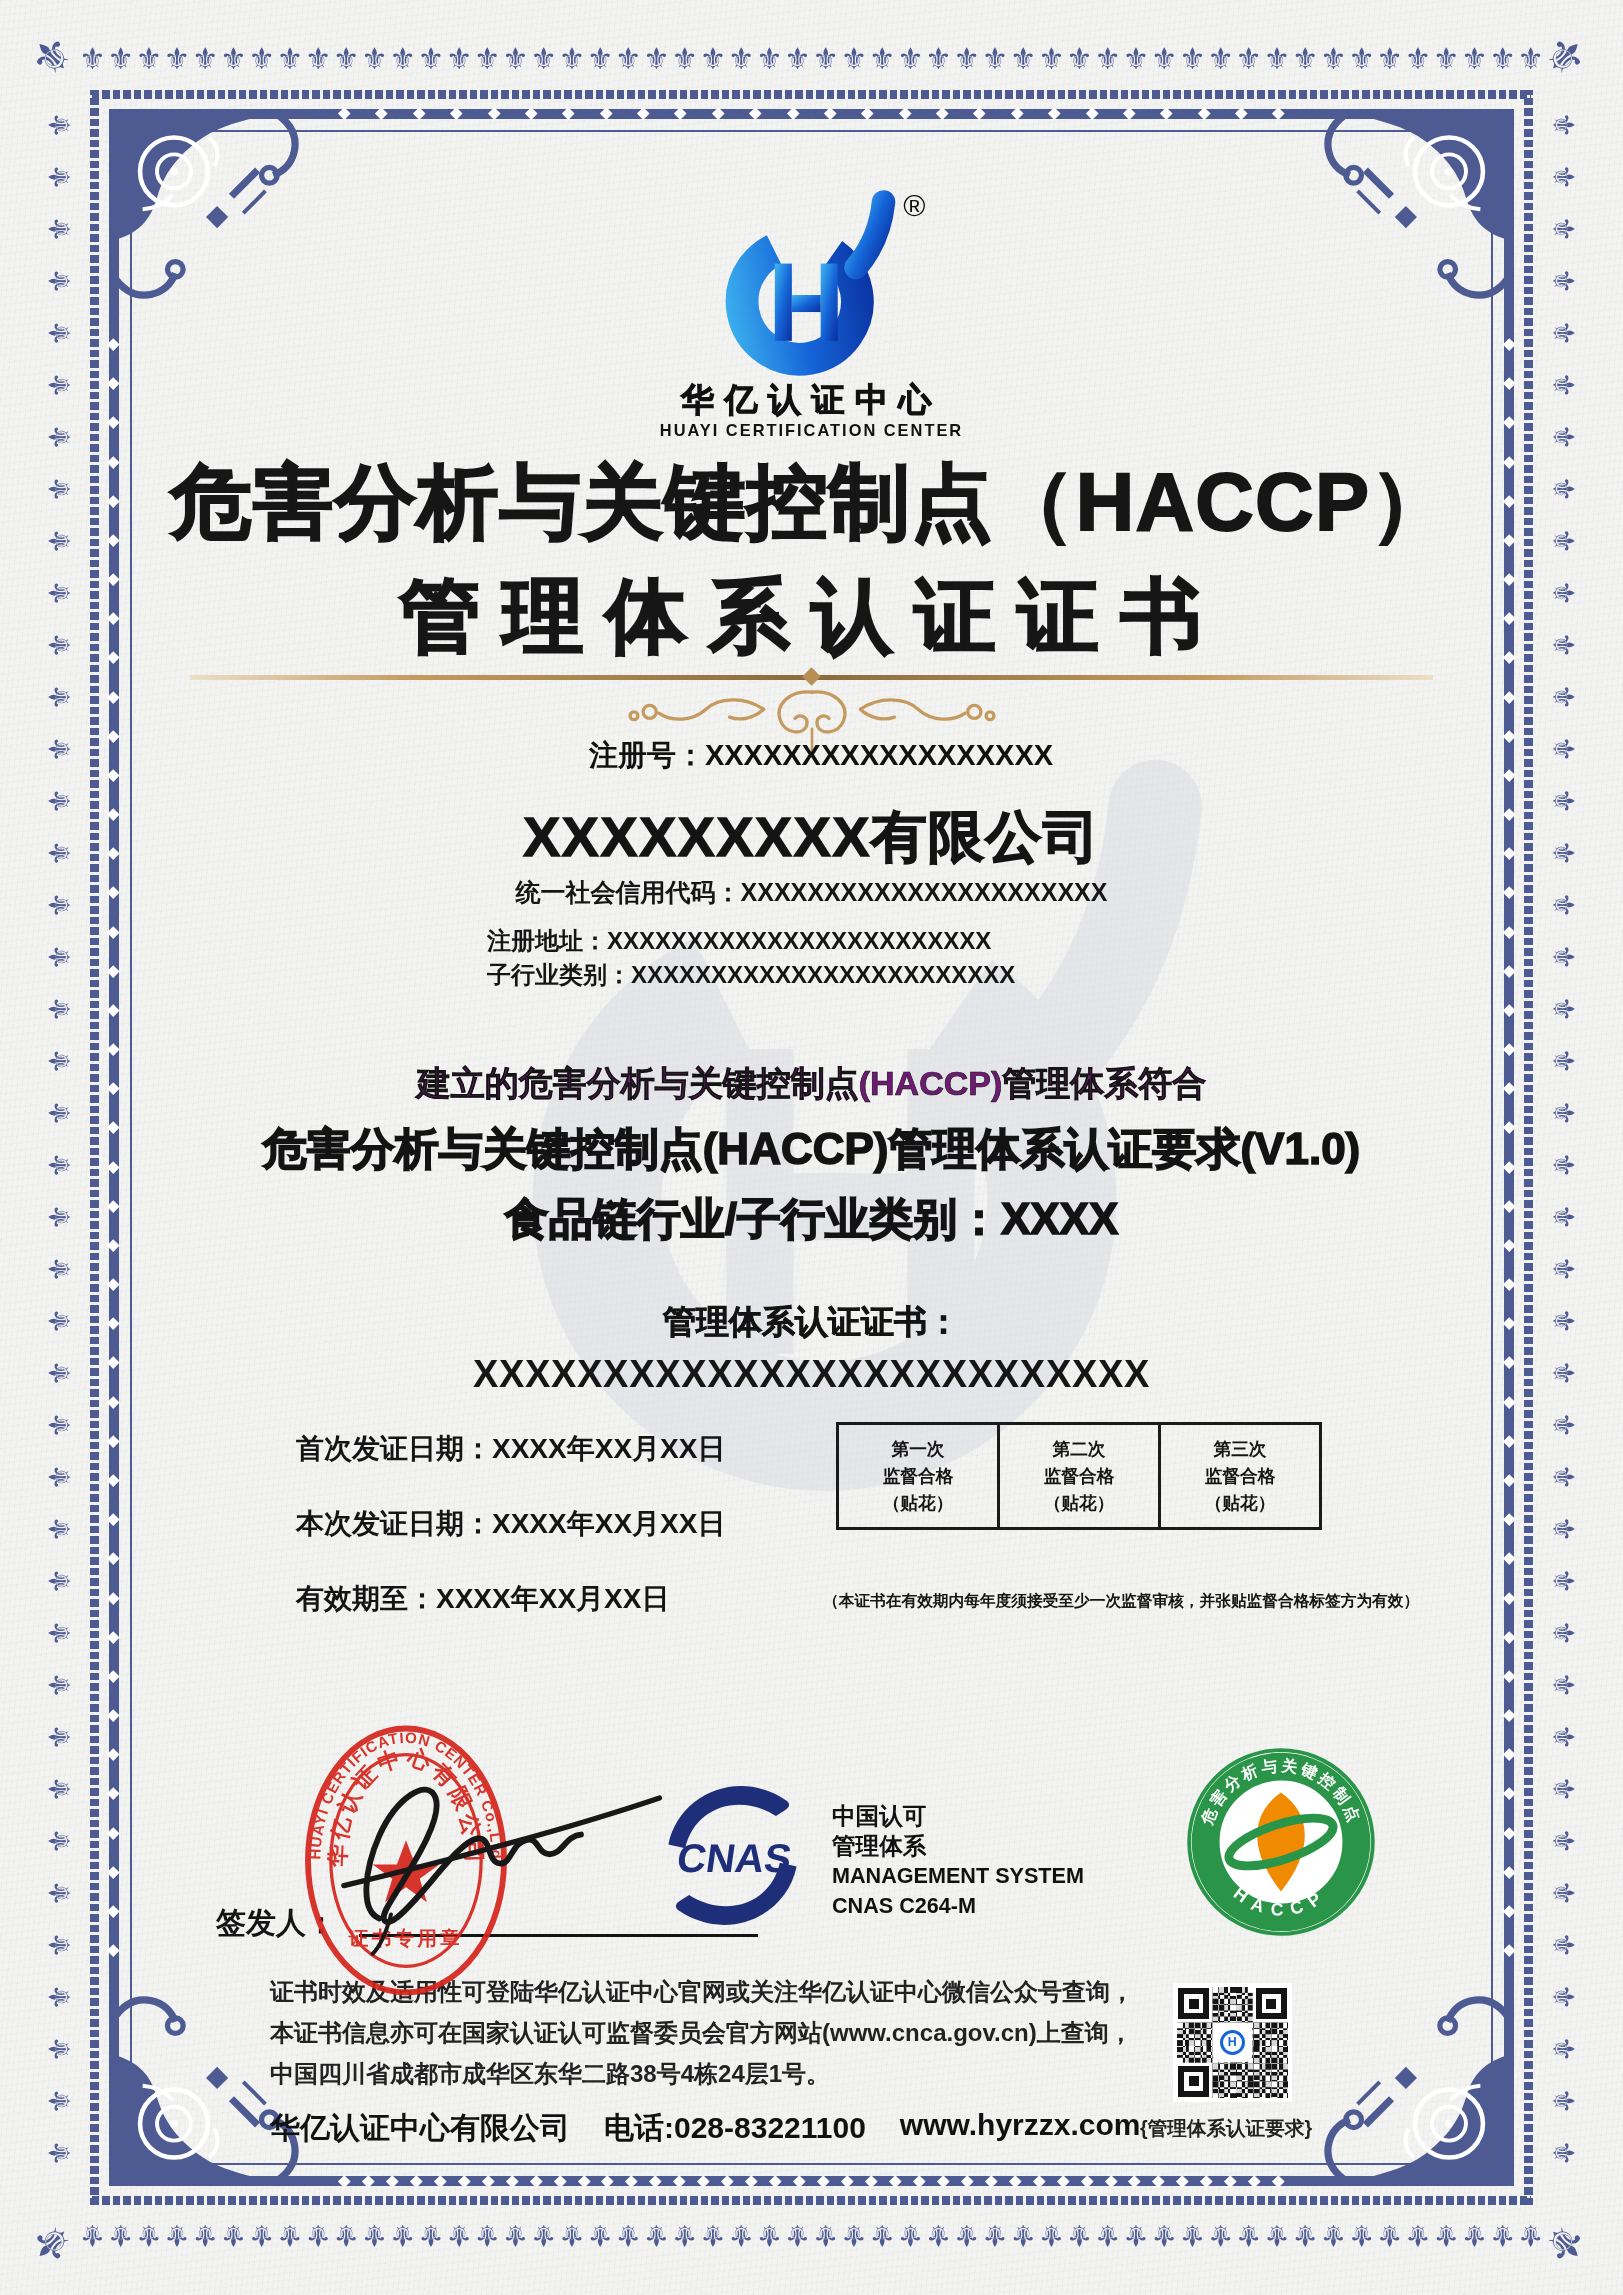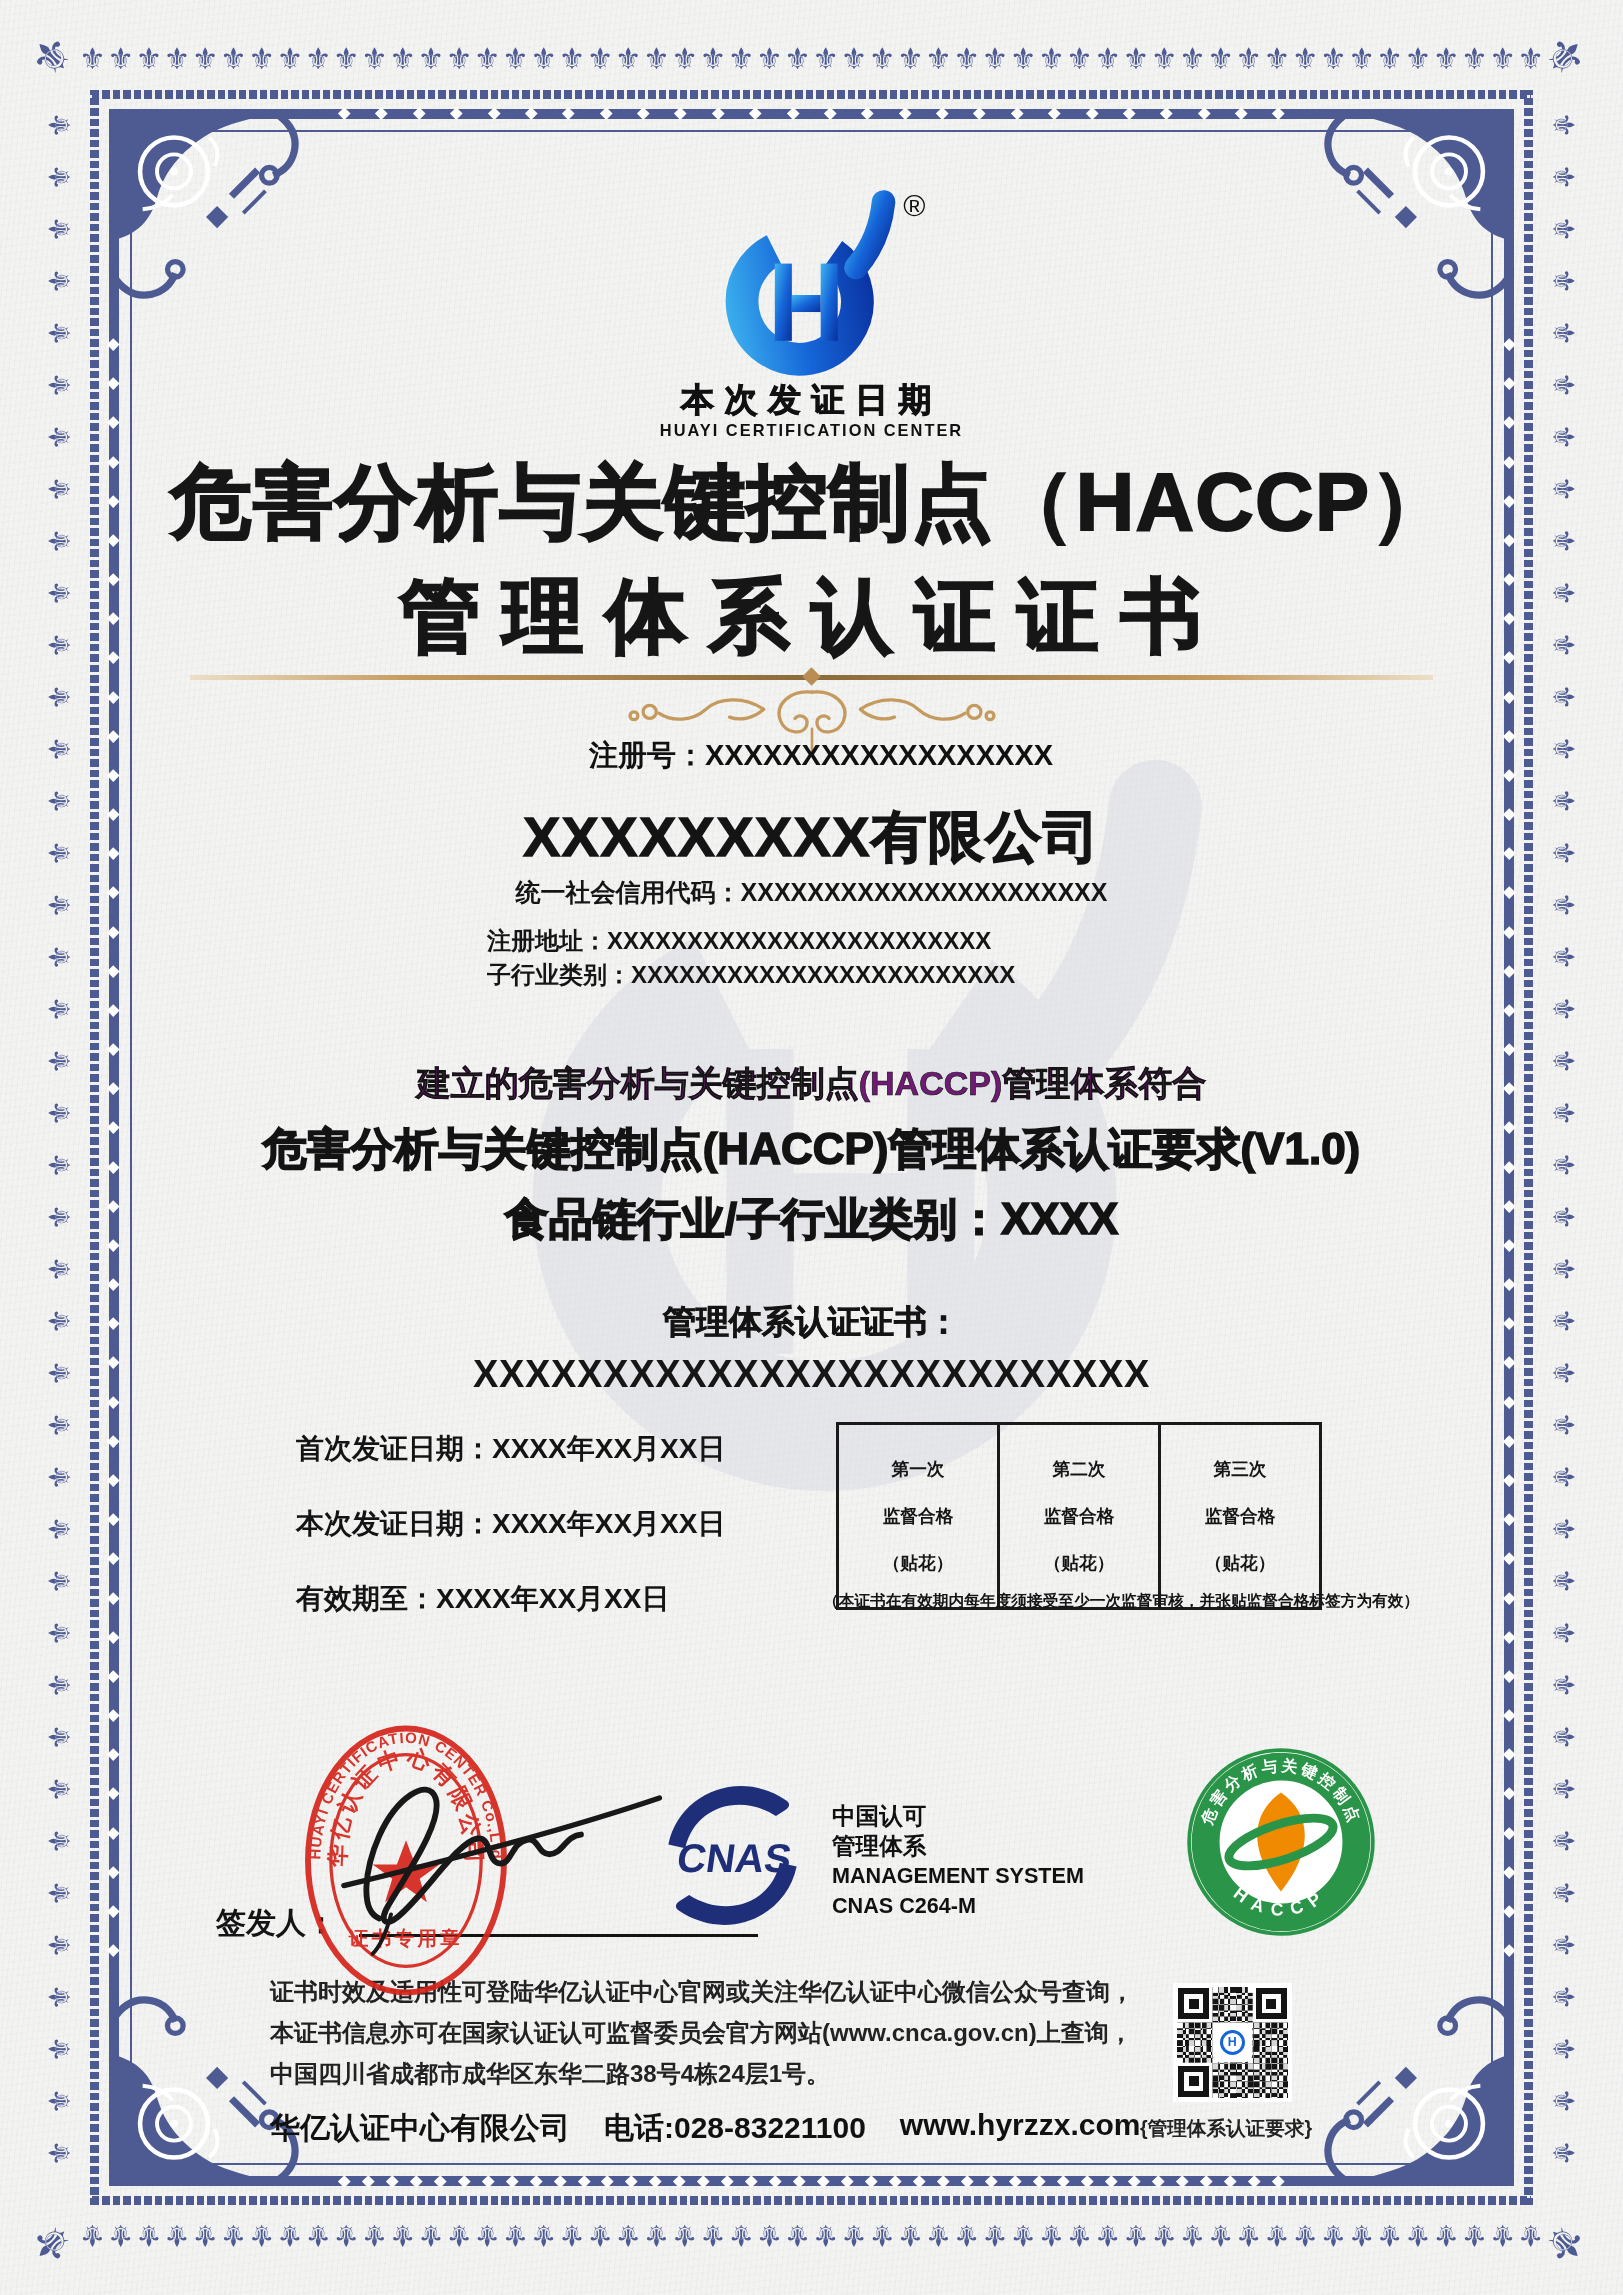--- a/index.html
+++ b/index.html
@@ -385,21 +385,21 @@
           <stop offset="1" stop-color="#0a2f9e"></stop>
       </linearGradient>
     </defs>
     <circle cx="172" cy="178" r="88" fill="none" stroke="url(#lg)" stroke-width="50" stroke-dasharray="458 95" transform="rotate(-55 172 178)"></circle>
     <path d="M258,126 C284,96 296,64 300,26" fill="none" stroke="url(#lg)" stroke-width="36" stroke-linecap="round"></path>
     <rect x="134" y="120" width="26" height="118" fill="url(#lg)"></rect>
       <rect x="204" y="120" width="26" height="118" fill="url(#lg)"></rect>
       <rect x="160" y="168" width="44" height="26" fill="url(#lg)"></rect>
     <text x="330" y="48" font-size="46" fill="#111">®</text>
   </svg>
-  <div class="abs ctr auth-zh z2" style="top:378px;">本次发证日期</div>
+  <div class="abs ctr auth-zh z2" style="top:378px;">华亿认证中心</div>
   <div class="abs ctr title z2" style="top:449px;">危害分析与关键控制点（HACCP）</div>
 
   <div class="abs ctr auth-en z2" style="top:421px;">HUAYI CERTIFICATION CENTER</div>
   <div class="abs ctr title title2 z2" style="top:563px;">管理体系认证证书</div>
 
   <div class="abs gold-line z2" style="left:190px;right:190px;top:675px;"></div>
   <svg class="abs z2" style="left:609px;top:687px;" width="406" height="72" viewBox="0 0 620 110">
     <g stroke="#c49a5f" stroke-width="5" fill="none" stroke-linecap="round">
       <path d="M310,8 C278,4 252,26 262,52 C270,72 298,74 302,58 C305,45 290,40 284,48"></path>
       <path d="M310,8 C342,4 368,26 358,52 C350,72 322,74 318,58 C315,45 330,40 336,48"></path>
@@ -434,21 +434,21 @@
 
   <div class="abs ctr scope-label z2" style="top:1300px;">管理体系认证证书：</div>
   <div class="abs ctr scope-value z2" style="top:1353px;">XXXXXXXXXXXXXXXXXXXXXXXXXX</div>
 
   <div class="abs dates z2" style="left:296px;top:1430px;">
     <div class="row"><span>首次发证日期：</span><span>XXXX年XX月XX日</span></div>
     <div class="row"><span>本次发证日期：</span><span>XXXX年XX月XX日</span></div>
     <div class="row"><span>有效期至：</span><span>XXXX年XX月XX日</span></div>
   </div>
 
-  <div class="abs sup-table z2" style="left:836px;top:1422px;width:486px;height:188px;">
+  <div class="abs sup-table z2" style="left:836px;top:1422px;width:486px;height:108px;">
     <div class="sup-cell">
       <span>第一次</span>
         <span>监督合格</span>
         <span>（贴花）</span>
     </div>
     <div class="sup-cell">
       <span>第二次</span>
         <span>监督合格</span>
         <span>（贴花）</span>
     </div>

